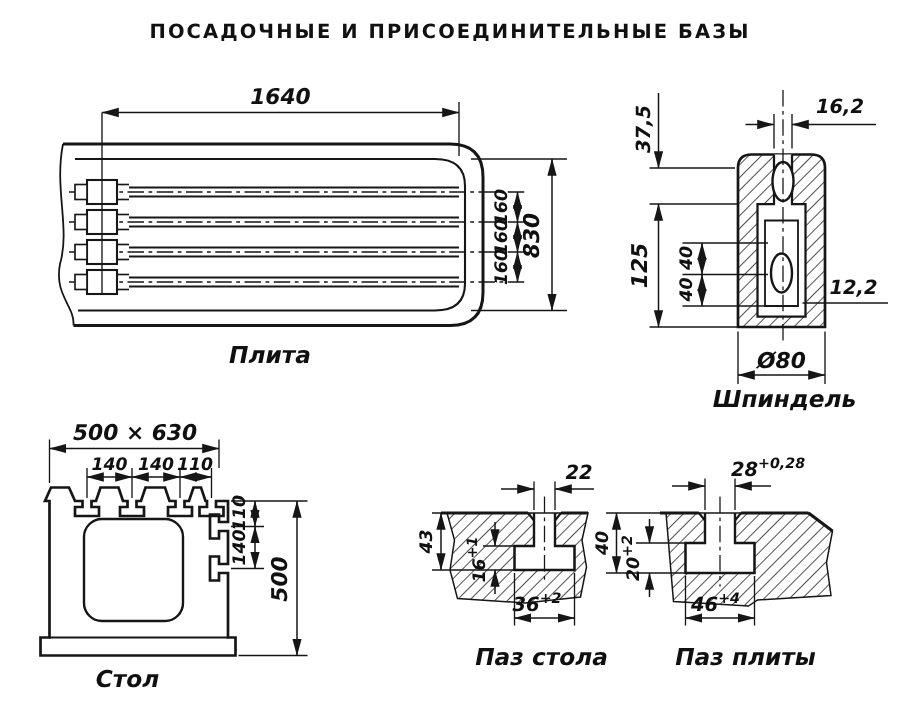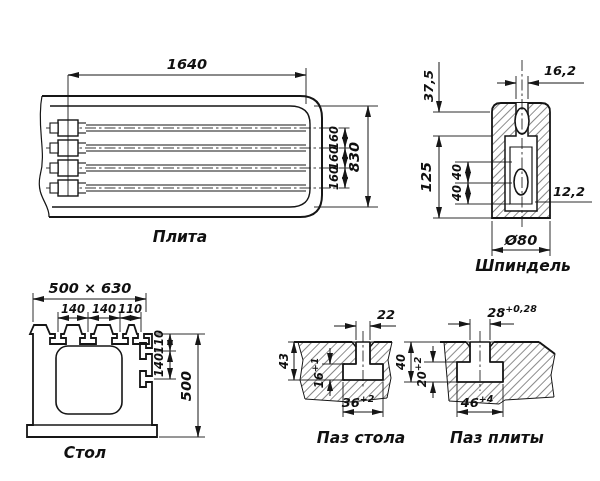--- a/index.html
+++ b/index.html
@@ -15,20 +15,21 @@
   .dim{font:italic bold 13px "DejaVu Sans",sans-serif;}
   .dimM{font:italic bold 14.5px "DejaVu Sans",sans-serif;}
   .dimS{font:italic bold 11.5px "DejaVu Sans",sans-serif;}
   .sup{font:italic bold 9.5px "DejaVu Sans",sans-serif;}
   .lbl{font:italic bold 15.5px "DejaVu Sans",sans-serif;}
 </style>
 </head>
 <body>
 
 <div id="page">
+  <div id="title">ПОСАДОЧНЫЕ И ПРИСОЕДИНИТЕЛЬНЫЕ БАЗЫ</div>
 
   <svg width="600" height="481" viewBox="0 0 600 481">
     <defs>
       <pattern id="hatch" width="6" height="6" patternUnits="userSpaceOnUse" patternTransform="rotate(45)">
         <line x1="0" y1="0" x2="0" y2="6" stroke="#161616" stroke-width="1"></line>
       </pattern>
       <marker id="ar" markerUnits="userSpaceOnUse" markerWidth="12" markerHeight="9" refX="11.2" refY="4.5" orient="auto-start-reverse">
         <path d="M11.5,4.5 L0,1.4 L0,7.6 Z" fill="#161616"></path>
       </marker>
     </defs>

